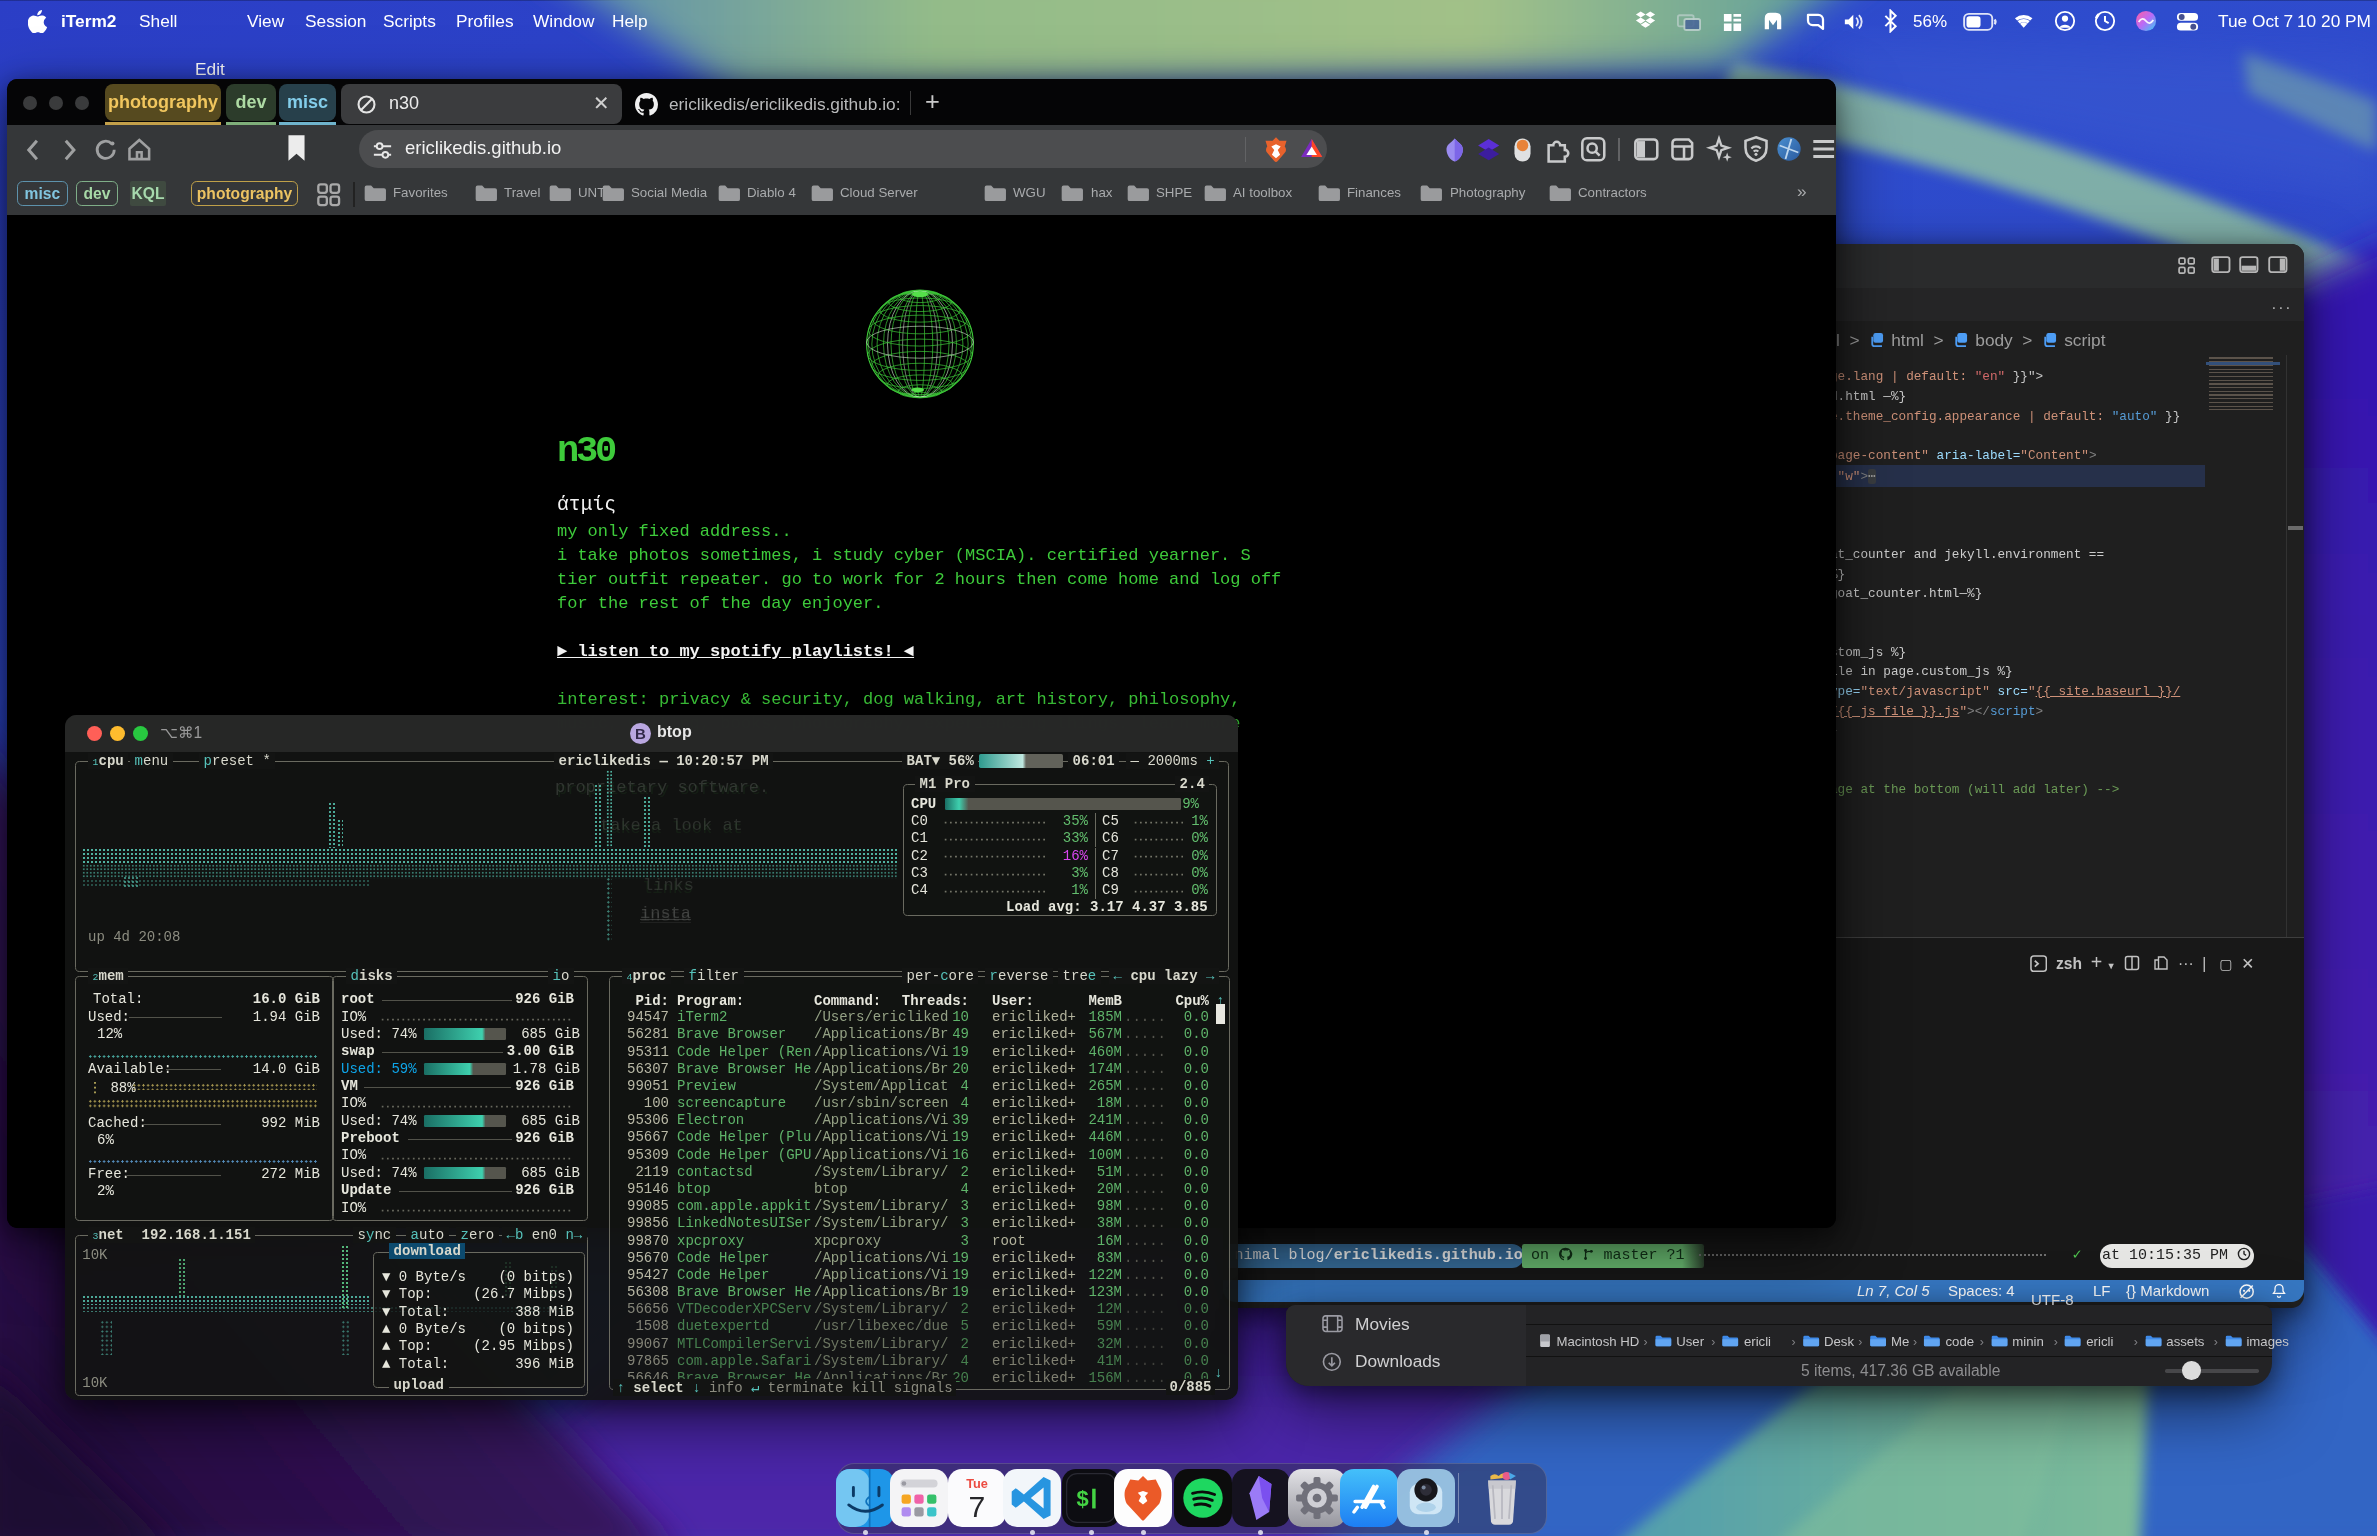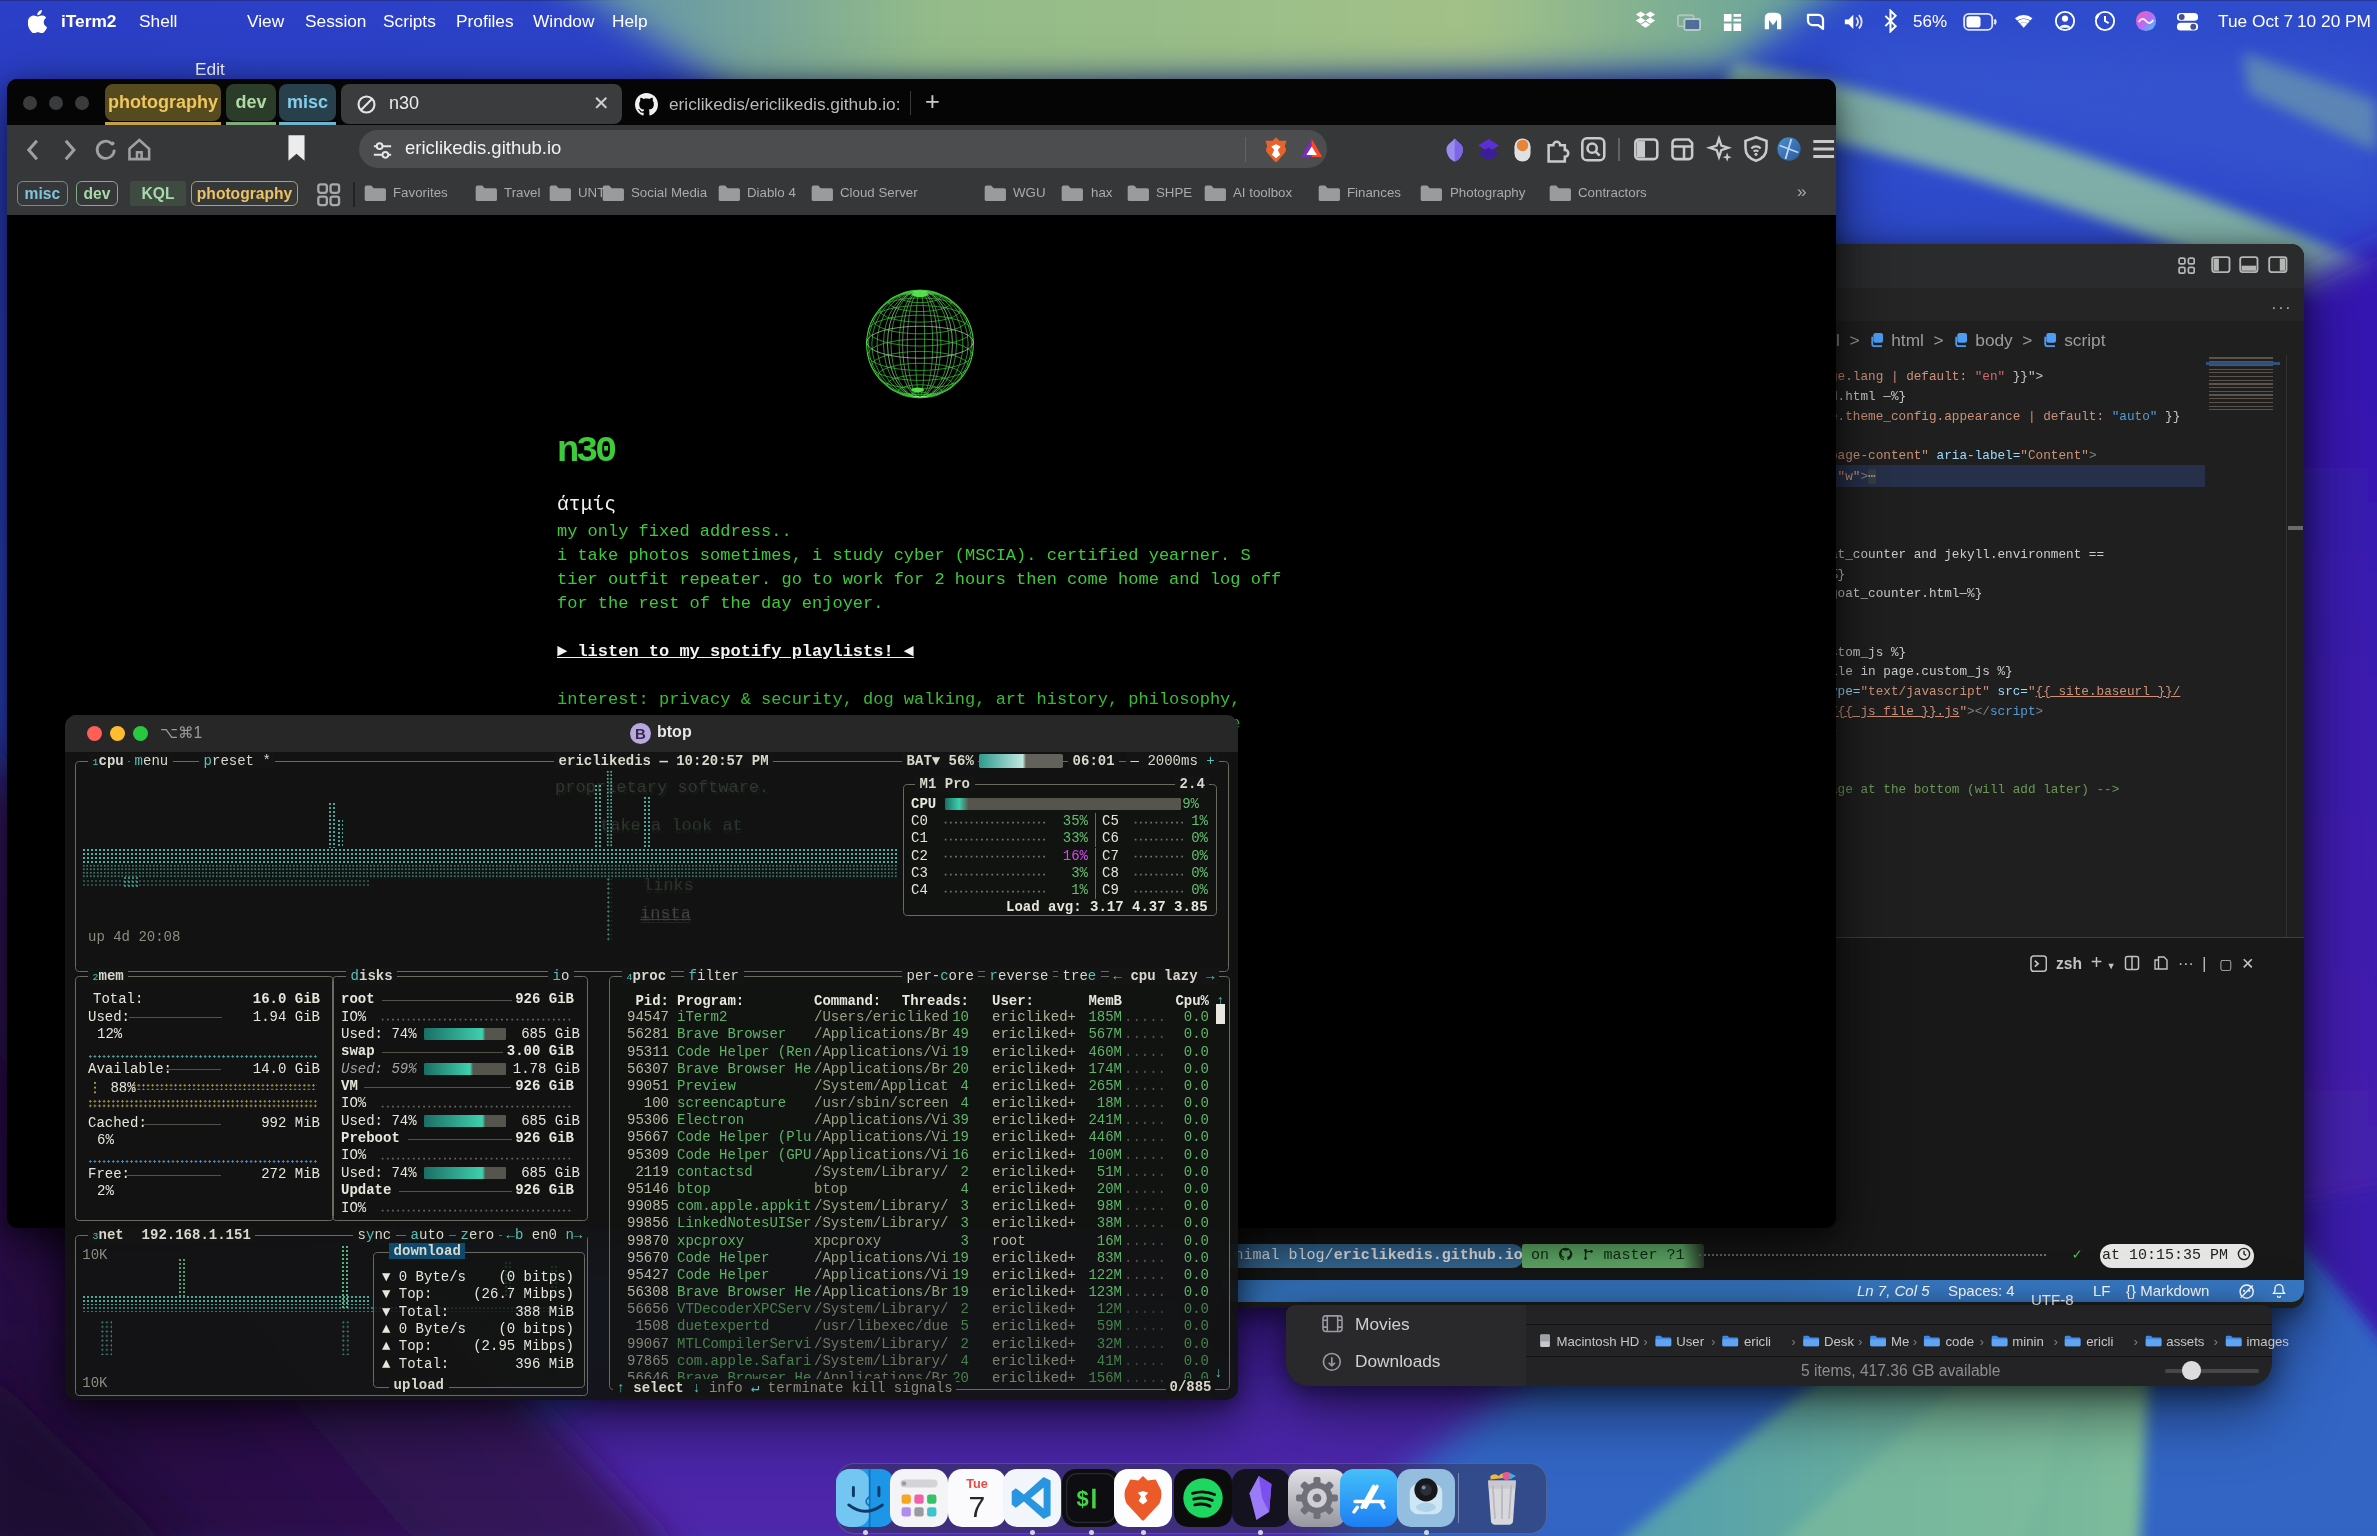--- a/index.html
+++ b/index.html
@@ -387,21 +387,21 @@
         <circle cx="12" cy="12" r="10" fill="url(#glb)"></circle>
         <path d="M4 9 L20 15 M14 3.5 L9 20.5" stroke="#bdd6ee" stroke-width="1.6"></path>
       </svg>
   <svg class="abs" style="left:1804px;top:59px" width="25.4" height="22" viewBox="0 0 22 19">
         <path d="M2 3 h18 M2 9.5 h18 M2 16 h18" stroke="#c9cacb" stroke-width="2.4"></path>
       </svg>
 
   <div class="abs" style="left:0;top:94px;width:1829px;height:42px;background:#353739;"></div>
   <div class="abs" style="left:9.8px;top:102px;width:49px;height:23px;border:1.7px solid #5d92ac;border-radius:5.8px;color:#81c5df;font-size:15.6px;font-weight:bold;text-align:center;line-height:23px;">misc</div>
   <div class="abs" style="left:69px;top:102px;width:40px;height:23px;border:1.7px solid #7fae88;border-radius:5.8px;color:#a7d9a7;font-size:15.6px;font-weight:bold;text-align:center;line-height:23px;">dev</div>
-  <div class="abs" style="left:123px;top:102px;width:56px;height:25.4px;background:#3f4a40;border-radius:2px;color:#a7d9ad;font-size:15.6px;font-weight:bold;text-align:center;line-height:25.4px;">KQL</div>
+  <div class="abs" style="left:123px;top:102px;width:36px;height:25.4px;background:#3f4a40;border-radius:2px;color:#a7d9ad;font-size:15.6px;font-weight:bold;text-align:center;line-height:25.4px;">KQL</div>
   <div class="abs" style="left:184px;top:102px;width:105px;height:23px;border:1.7px solid #bfa049;border-radius:5.8px;color:#ecc362;font-size:15.6px;font-weight:bold;text-align:center;line-height:23px;">photography</div>
   <svg class="abs" style="left:309px;top:103px" width="25.4" height="25.4" viewBox="0 0 22 22">
         <g fill="none" stroke="#a9a9a9" stroke-width="2">
           <rect x="2" y="2" width="7.4" height="7.4" rx="2"></rect>
           <rect x="12.6" y="2" width="7.4" height="7.4" rx="2"></rect>
           <rect x="2" y="12.6" width="7.4" height="7.4" rx="2"></rect>
           <rect x="12.6" y="12.6" width="7.4" height="7.4" rx="2"></rect>
         </g>
       </svg>
   <div class="abs" style="left:346px;top:103px;width:2.3px;height:25.4px;background:#222;"></div>
@@ -614,21 +614,21 @@
         <div class="abs" style="left:317px;top:285px;width:130px;border-top:1.2px solid #52524a;"></div>
         <div class="abs" style="left:405px;top:276px;width:104px;text-align:right;color:#e6e6dc;white-space:pre;"><b>926 GiB</b></div>
         <div class="abs" style="left:276px;top:294px;color:#e6e6dc;white-space:pre;">IO%</div>
         <div class="abs" style="left:315px;top:302px;width:191px;height:3.5px;background-image:radial-gradient(rgba(140,140,125,.7) 0.8px,transparent 1.1px);background-size:5.2px 5.2px;"></div>
         <div class="abs" style="left:276px;top:311px;color:#e6e6dc;white-space:pre;">Used: 74%</div>
         <div class="abs" style="left:359px;top:313px;width:82px;height:11.6px;background:linear-gradient(90deg,#1a6e64 0,#3ed0ae 71%,#55554d 75%,#55554d 100%);border-radius:1.2px;"></div>
         <div class="abs" style="left:405px;top:311px;width:110px;text-align:right;color:#e6e6dc;white-space:pre;">685 GiB</div>
         <div class="abs" style="left:276px;top:328px;color:#e6e6dc;white-space:pre;"><b>swap</b></div>
         <div class="abs" style="left:317px;top:337px;width:121px;border-top:1.2px solid #52524a;"></div>
         <div class="abs" style="left:405px;top:328px;width:104px;text-align:right;color:#e6e6dc;white-space:pre;"><b>3.00 GiB</b></div>
-        <div class="abs" style="left:276px;top:346px;color:#a3a3a3;white-space:pre;font-style:italic;">Used: 59%</div>
+        <div class="abs" style="left:276px;top:346px;color:#0ea5e9;white-space:pre;">Used: 59%</div>
         <div class="abs" style="left:359px;top:348px;width:82px;height:11.6px;background:linear-gradient(90deg,#1a6e64 0,#3ed0ae 56%,#55554d 60%,#55554d 100%);border-radius:1.2px;"></div>
         <div class="abs" style="left:405px;top:346px;width:110px;text-align:right;color:#e6e6dc;white-space:pre;">1.78 GiB</div>
         <div class="abs" style="left:276px;top:363px;color:#e6e6dc;white-space:pre;"><b>VM</b></div>
         <div class="abs" style="left:299px;top:372px;width:147px;border-top:1.2px solid #52524a;"></div>
         <div class="abs" style="left:405px;top:363px;width:104px;text-align:right;color:#e6e6dc;white-space:pre;"><b>926 GiB</b></div>
         <div class="abs" style="left:276px;top:380px;color:#e6e6dc;white-space:pre;">IO%</div>
         <div class="abs" style="left:315px;top:389px;width:191px;height:3.5px;background-image:radial-gradient(rgba(140,140,125,.7) 0.8px,transparent 1.1px);background-size:5.2px 5.2px;"></div>
         <div class="abs" style="left:276px;top:398px;color:#e6e6dc;white-space:pre;">Used: 74%</div>
         <div class="abs" style="left:359px;top:400px;width:82px;height:11.6px;background:linear-gradient(90deg,#1a6e64 0,#3ed0ae 71%,#55554d 75%,#55554d 100%);border-radius:1.2px;"></div>
         <div class="abs" style="left:405px;top:398px;width:110px;text-align:right;color:#e6e6dc;white-space:pre;">685 GiB</div>

